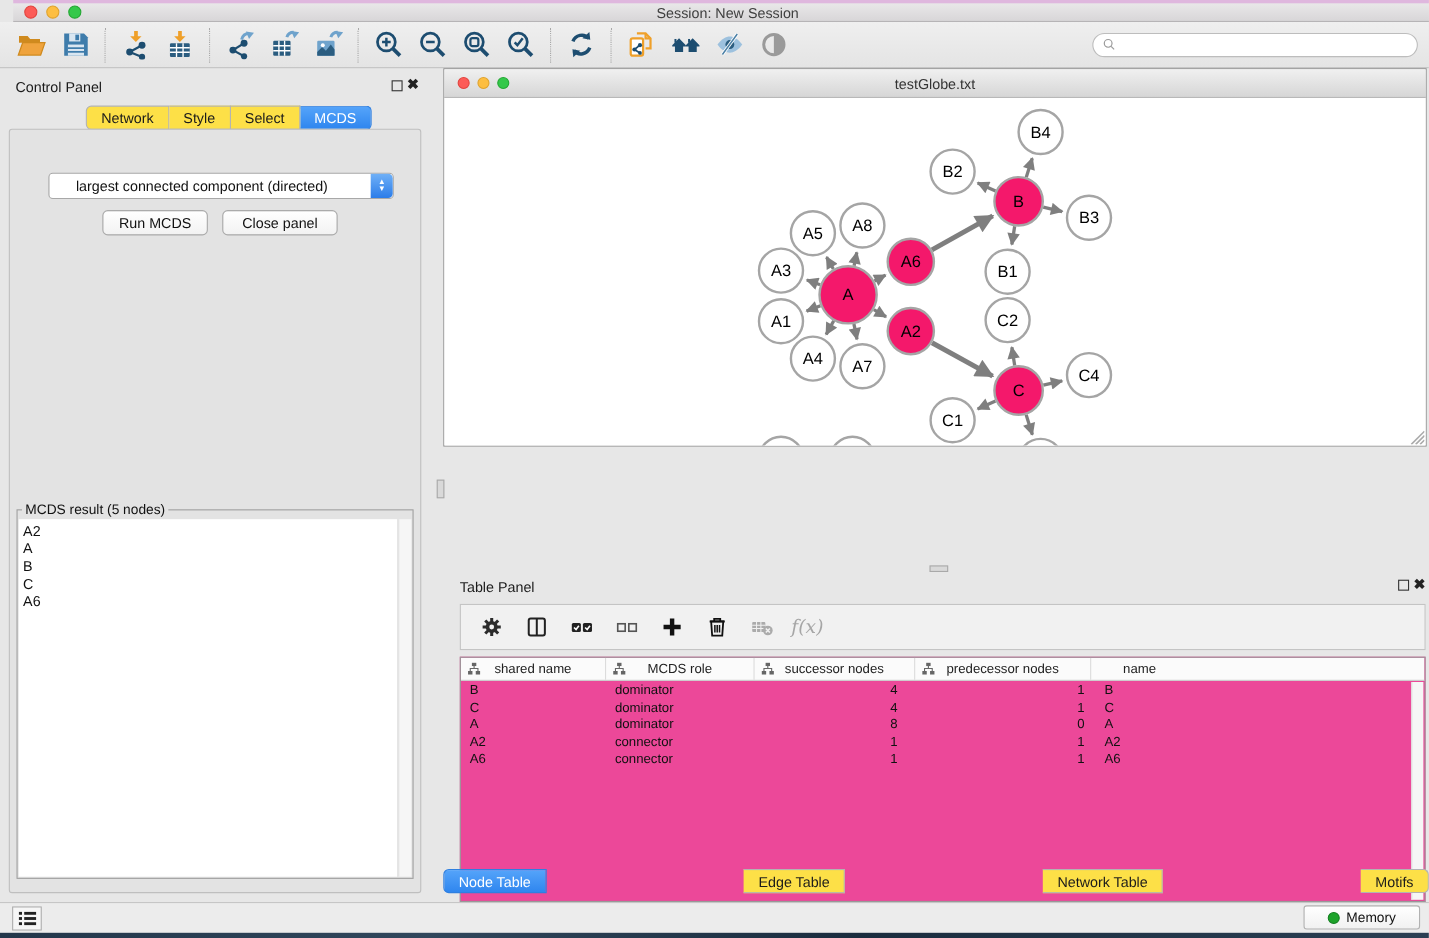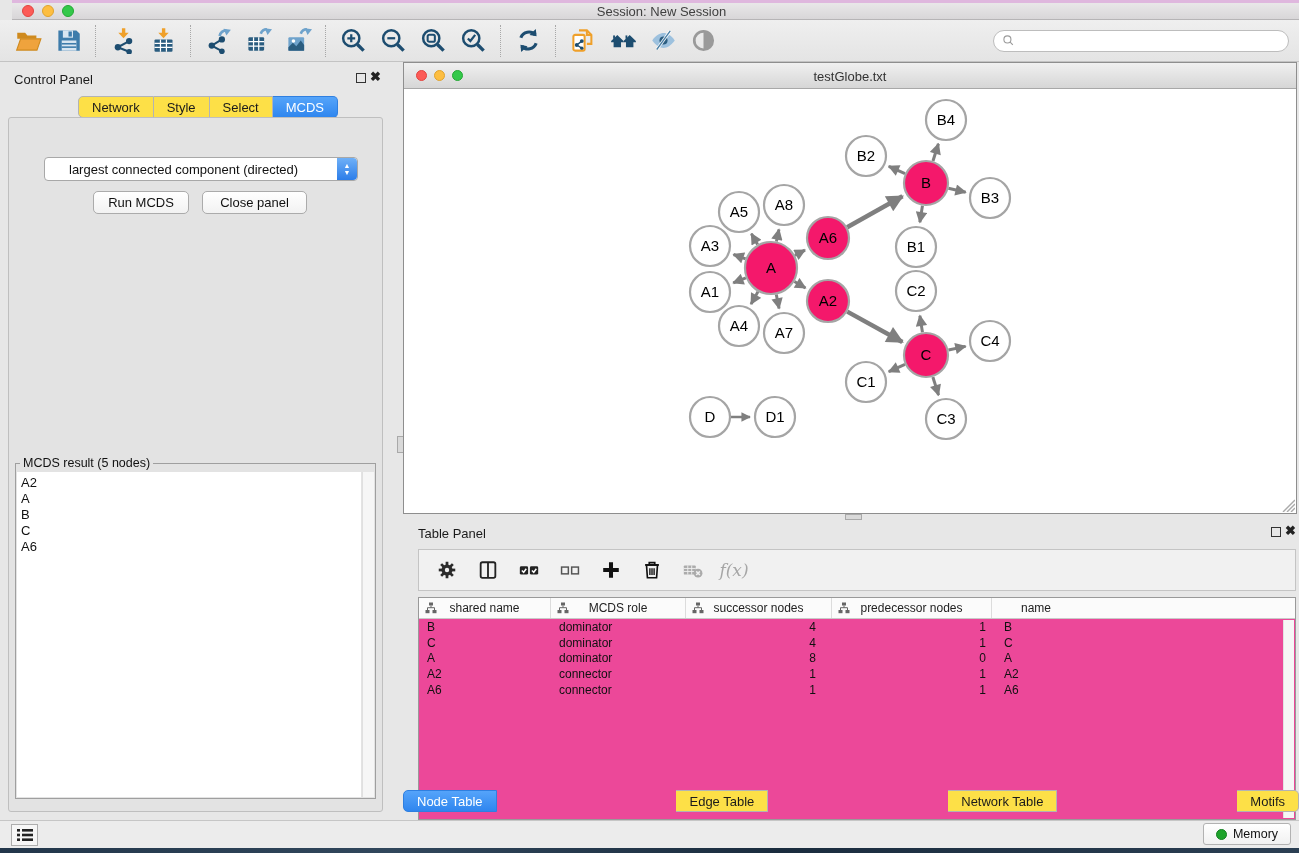--- a/index.html
+++ b/index.html
@@ -62,21 +62,21 @@
   .btn-closepanel { left:193px; width:105px; }
   .group-box { position:absolute; left:6px; top:345px; width:361px; height:336px; border:1px solid #9f9f9f; }
   .group-legend { position:absolute; top:-8px; left:4px; background:#e3e3e3; padding:0 3px;
     font-size:12.5px; color:#111; }
   .mcds-list { position:absolute; left:1px; top:8px; right:14px; bottom:1px; background:#fff;
     font-size:13px; color:#111; padding:3px 0 0 4px; line-height:16px; }
   .mcds-scroll { position:absolute; right:1px; top:8px; width:12px; bottom:1px;
     background:#f6f6f6; border-left:1px solid #e0e0e0; }
 
   
-  .net-window { position:absolute; left:403px; top:62px; width:894px; height:452px;
+  .net-window { position:absolute; left:403px; top:62px; width:894px; height:344px;
     border:1px solid #8e8e8e; background:#fff; }
   .net-titlebar { position:absolute; left:0; top:0; right:0; height:26px;
     background:linear-gradient(#f0f0f0,#d6d6d6); border-bottom:1px solid #a8a8a8; }
   .net-lights { position:absolute; left:12px; top:7px; display:flex; gap:7px; }
   .net-lights .light { width:11px; height:11px; }
   .net-title { position:absolute; left:0; right:0; top:6px; text-align:center; font-size:13px; color:#333; }
   .net-canvas { position:absolute; left:0; top:26px; right:0; bottom:0; background:#ffffff; overflow:hidden; }
   .net-canvas svg { display:block; }
   .resize-grip { position:absolute; right:1px; bottom:1px; width:14px; height:14px; }
   .divider-handle { position:absolute; background:#d9d9d9; border:1px solid #a9a9a9; }
@@ -109,21 +109,21 @@
   .dt-scroll { position:absolute; right:1px; top:22px; width:11px; bottom:1px;
     background:#f6f6f6; border-left:1px solid #e2e2e2; }
   .tp-tabs { position:absolute; left:0; right:0; top:272px; height:22px; display:flex; justify-content:space-between; }
 
   
   .statusbar { position:absolute; left:0; top:820px; width:1299px; height:28px;
     background:#ececec; border-top:1px solid #c6c6c6; }
   .list-btn { position:absolute; left:11px; top:3px; width:27px; height:22px;
     background:#f6f6f6; border:1px solid #adadad; display:flex; align-items:center; justify-content:center; }
   .list-btn svg { width:16px; height:14px; }
-  .memory-btn { position:absolute; right:8px; top:2px; width:88px; height:22px;
+  .memory-btn { position:absolute; right:8px; top:2px; width:106px; height:22px;
     background:linear-gradient(#ffffff,#f1f1f1); border:1px solid #b2b2b2; border-radius:3px;
     display:flex; align-items:center; justify-content:center; gap:6px; font-size:12.5px; color:#111; }
   .memory-dot { width:11px; height:11px; border-radius:50%; background:#1ea32b; border:1px solid #148021; }
   .bottom-strip { position:absolute; left:0; top:848px; width:1299px; height:5px;
     background:linear-gradient(90deg,#22364a,#31475c 30%,#1a2c3e 60%,#2b3f53); }
 </style>
 </head>
 <body>
 
 <div class="titlebar">

